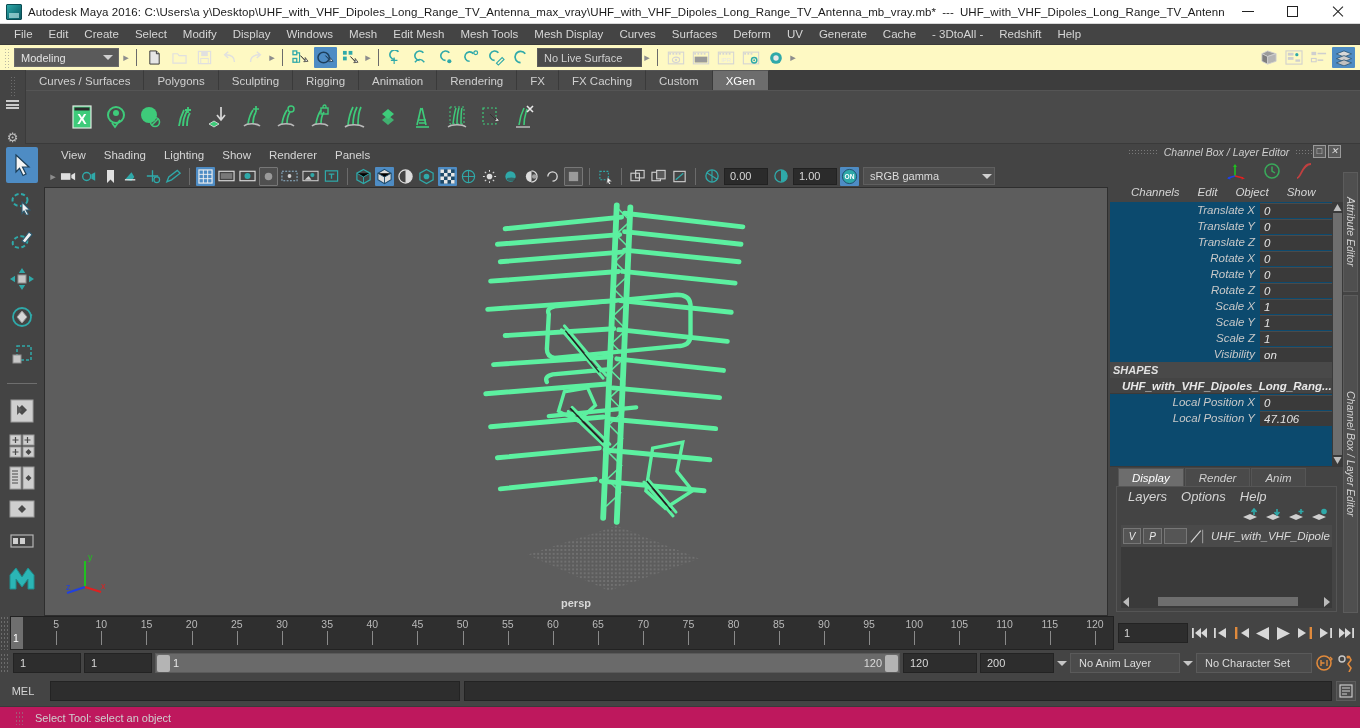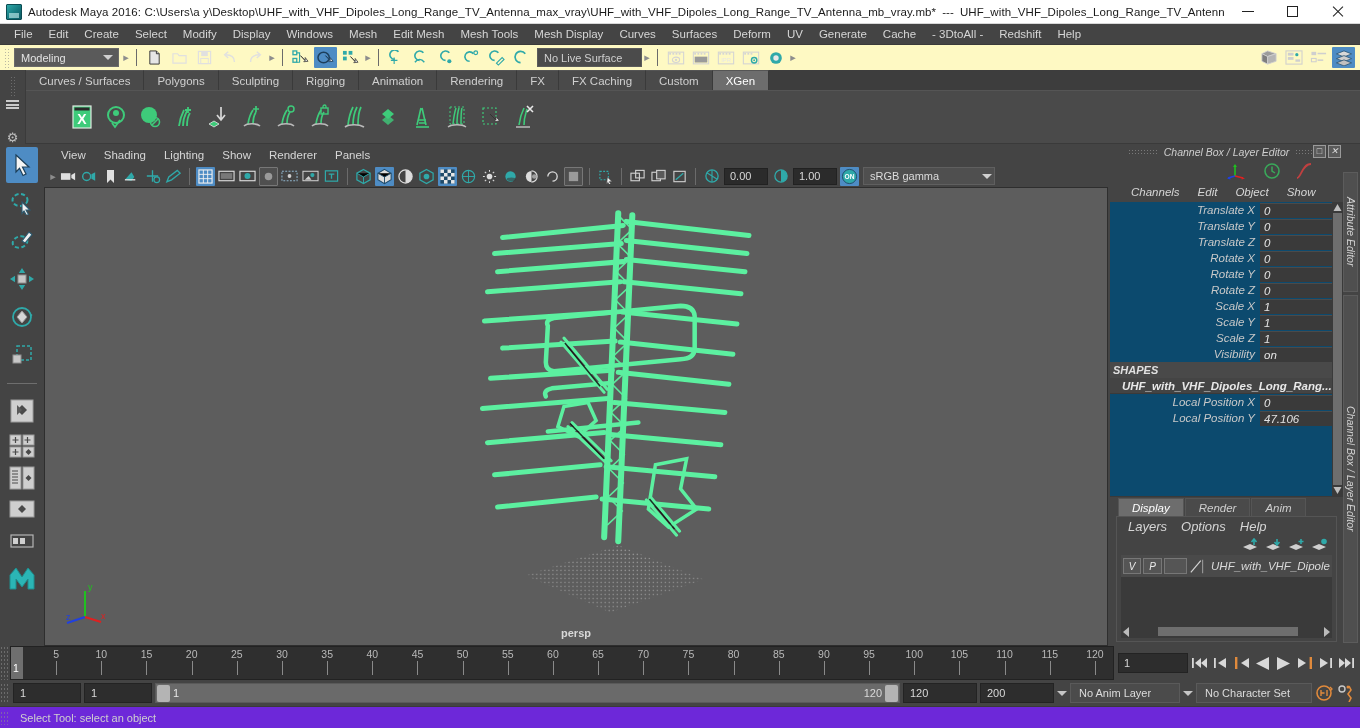--- a/index.html
+++ b/index.html
@@ -332,22 +332,23 @@
   }
   .mellbl{ font-size:11px;color:#d5d5d5; width:46px;text-align:center;flex:0 0 46px;}
   .melinput{
     flex:0 0 410px; height:20px;background:#2d2d2d;border:1px solid #232323;
   }
   .melout{ flex:1 1 auto; height:20px;background:#2d2d2d;border:1px solid #232323;min-width:0;}
   .melbtn{ width:20px;height:20px;border:1px solid #5c5c5c;background:#4c4c4c;display:flex;align-items:center;justify-content:center;flex:0 0 20px;}
 
   
   .helpline{
-    height:22px;flex:0 0 22px;display:flex;align-items:center;background:#6d28d9;
+    height:22px;flex:0 0 22px;display:flex;align-items:center;background:#be185d;
     border-top:1px solid #3a3a3a;
+    padding-left:15px;
   }
   .helpline .hg{
     width:10px;height:14px;flex:0 0 10px;margin-right:10px;
     background-image:radial-gradient(#8d8d8d 0.8px, transparent 0.9px);
     background-size:3px 4px;opacity:.55;
   }
   .helpline .txt{ font-size:11px;color:#cfcfcf;}
 </style>
 </head>
 <body>
@@ -1426,19 +1427,30 @@
     </div>
     <div class="pbtn">
       <svg width="19" height="18" viewBox="0 0 19 18">
           <circle cx="5" cy="5" r="3" fill="none" stroke="#c8c8c8" stroke-width="1.4"></circle>
           <path d="M12 2l2 4-3 4 3 4-2 4" fill="none" stroke="#e08a3c" stroke-width="1.6"></path>
           <circle cx="11" cy="3" r="1.5" fill="#e08a3c"></circle>
         </svg>
     </div>
   </div>
 
+  <div class="melrow">
+    <div class="mellbl">MEL</div>
+    <div class="melinput"></div>
+    <div class="melout"></div>
+    <div class="melbtn">
+      <svg width="14" height="14" viewBox="0 0 14 14">
+          <rect x="1" y="1" width="12" height="12" fill="none" stroke="#d2d2d2" stroke-width="1.1"></rect>
+          <path d="M3 4h8M3 7h8M3 10h5" stroke="#d2d2d2" stroke-width="1"></path>
+        </svg>
+    </div>
+  </div>
 
   <div class="helpline">
     <div class="hg"></div>
     <div class="txt">Select Tool: select an object</div>
   </div>
 
 </div>
 
 </body></html>

